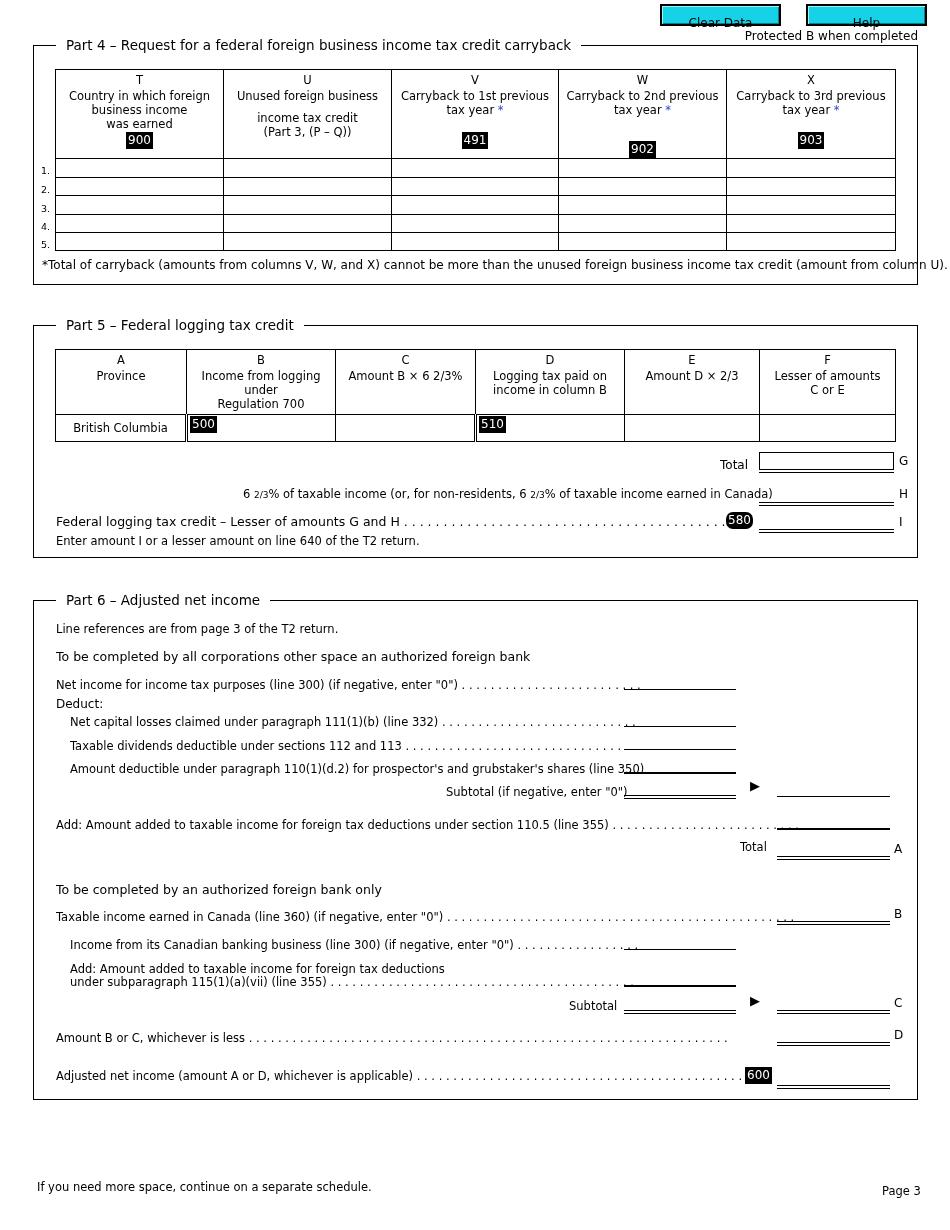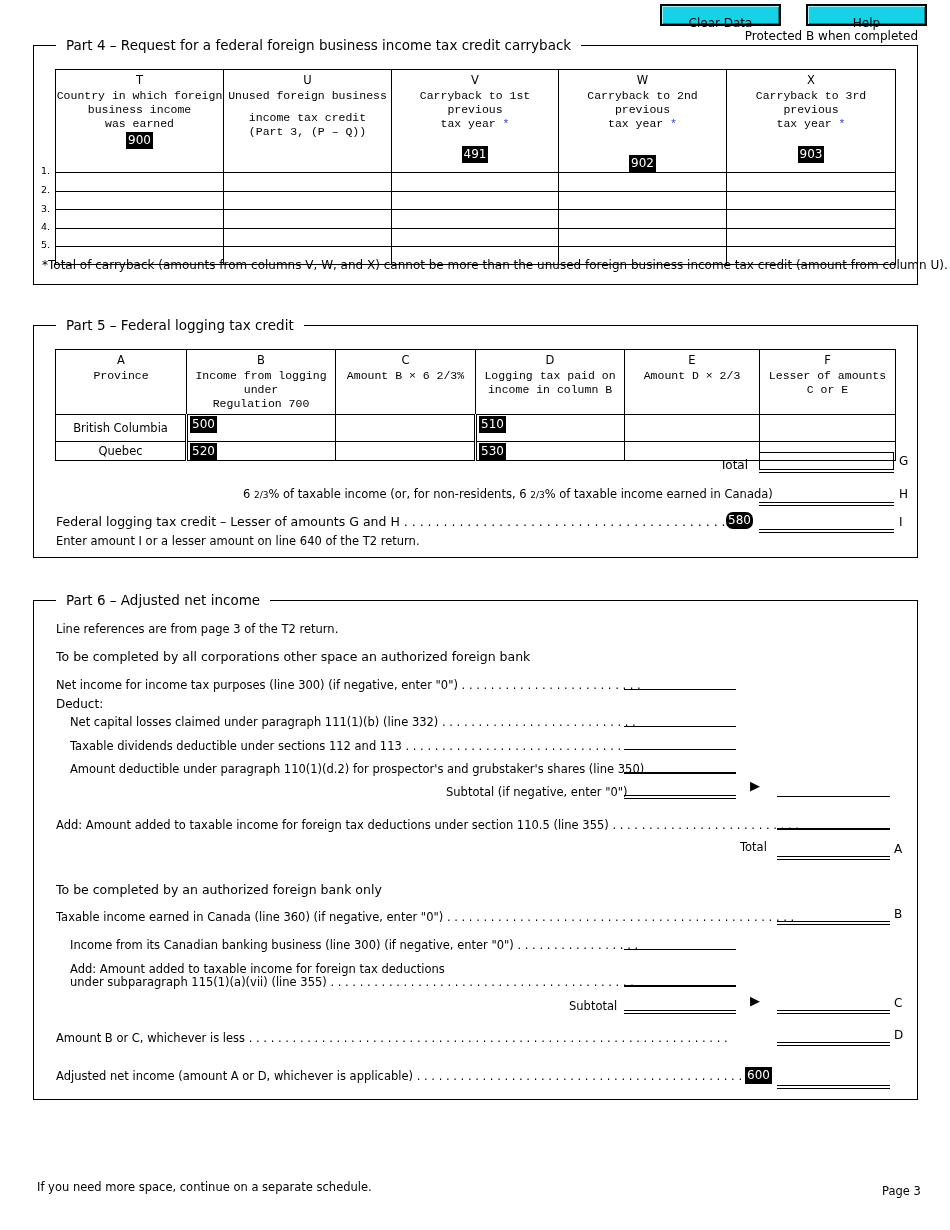--- a/index.html
+++ b/index.html
@@ -19,21 +19,21 @@
   .section {
     position: absolute; left: 33px; width: 885px; border: 1px solid #000;
   }
   .section-title {
     position: absolute; top: -10px; left: 22px; background: #fff; padding: 0 10px;
     font-size: 13.5px; line-height: 18px; white-space: nowrap;
   }
   table.grid { position: absolute; border-collapse: collapse; table-layout: fixed; }
   table.grid td { border: 1px solid #000; padding: 0; font-size: 11.5px; text-align: center; vertical-align: top; }
   .hdr-letter { display: block; margin-top: 3px; }
-  .hdr-text { display: block; line-height: 14px; margin-top: 2px; font-family: Liberation Mono, monospace; }
+  .hdr-text { display: block; line-height: 14px; margin-top: 2px; }
   .code {
     display: inline-block; background: #000; color: #fff; font-size: 12px;
     padding: 1px 2px; line-height: 15px;
   }
   .star { color: #2d3bdb; }
   .rownum { position: absolute; font-size: 9.5px; left: 41px; }
   .inline-code { position: absolute; left: 2px; top: 1px; }
   .input-cell { height: 18px; position: relative; }
   .line { position: absolute; border-top: 1px solid #000; }
   .line.thick { border-top: 2px solid #000; }
@@ -186,32 +186,20 @@
     <td class="input-cell">
           <span class="code inline-code">500</span>
         </td>
     <td class="input-cell" style="border-right:3px double #000;"></td>
     <td class="input-cell">
           <span class="code inline-code">510</span>
         </td>
     <td class="input-cell"></td>
     <td class="input-cell"></td>
   </tr>
-  <tr style="height:19px;">
-    <td style="vertical-align:middle; border-right:3px double #000;">Quebec</td>
-    <td class="input-cell">
-          <span class="code inline-code">520</span>
-        </td>
-    <td class="input-cell" style="border-right:3px double #000;"></td>
-    <td class="input-cell">
-          <span class="code inline-code">530</span>
-        </td>
-    <td class="input-cell"></td>
-    <td class="input-cell"></td>
-  </tr>
 </tbody>
   </table>
 
 <div class="txt" style="left:720px; top:458px;">Total</div>
 <div class="abs" style="left:759px; top:452px; width:135px; height:18px; border-left:1px solid #000; border-right:1px solid #000; border-top:1px solid #000;"></div>
 <div class="dbl" style="left:759px; top:469px; width:135px;"></div>
 <div class="letter" style="left:899px; top:454px;">G</div>
 
 <div class="txt small" style="left:243px; top:487px;"><span>6 </span><span style="font-size:9px">2/3</span><span>% of taxable income (or, for non-residents, 6 </span><span style="font-size:9px">2/3</span><span>% of taxable income earned in Canada)</span></div>
 <div class="dbl" style="left:759px; top:502px; width:135px;"></div>

